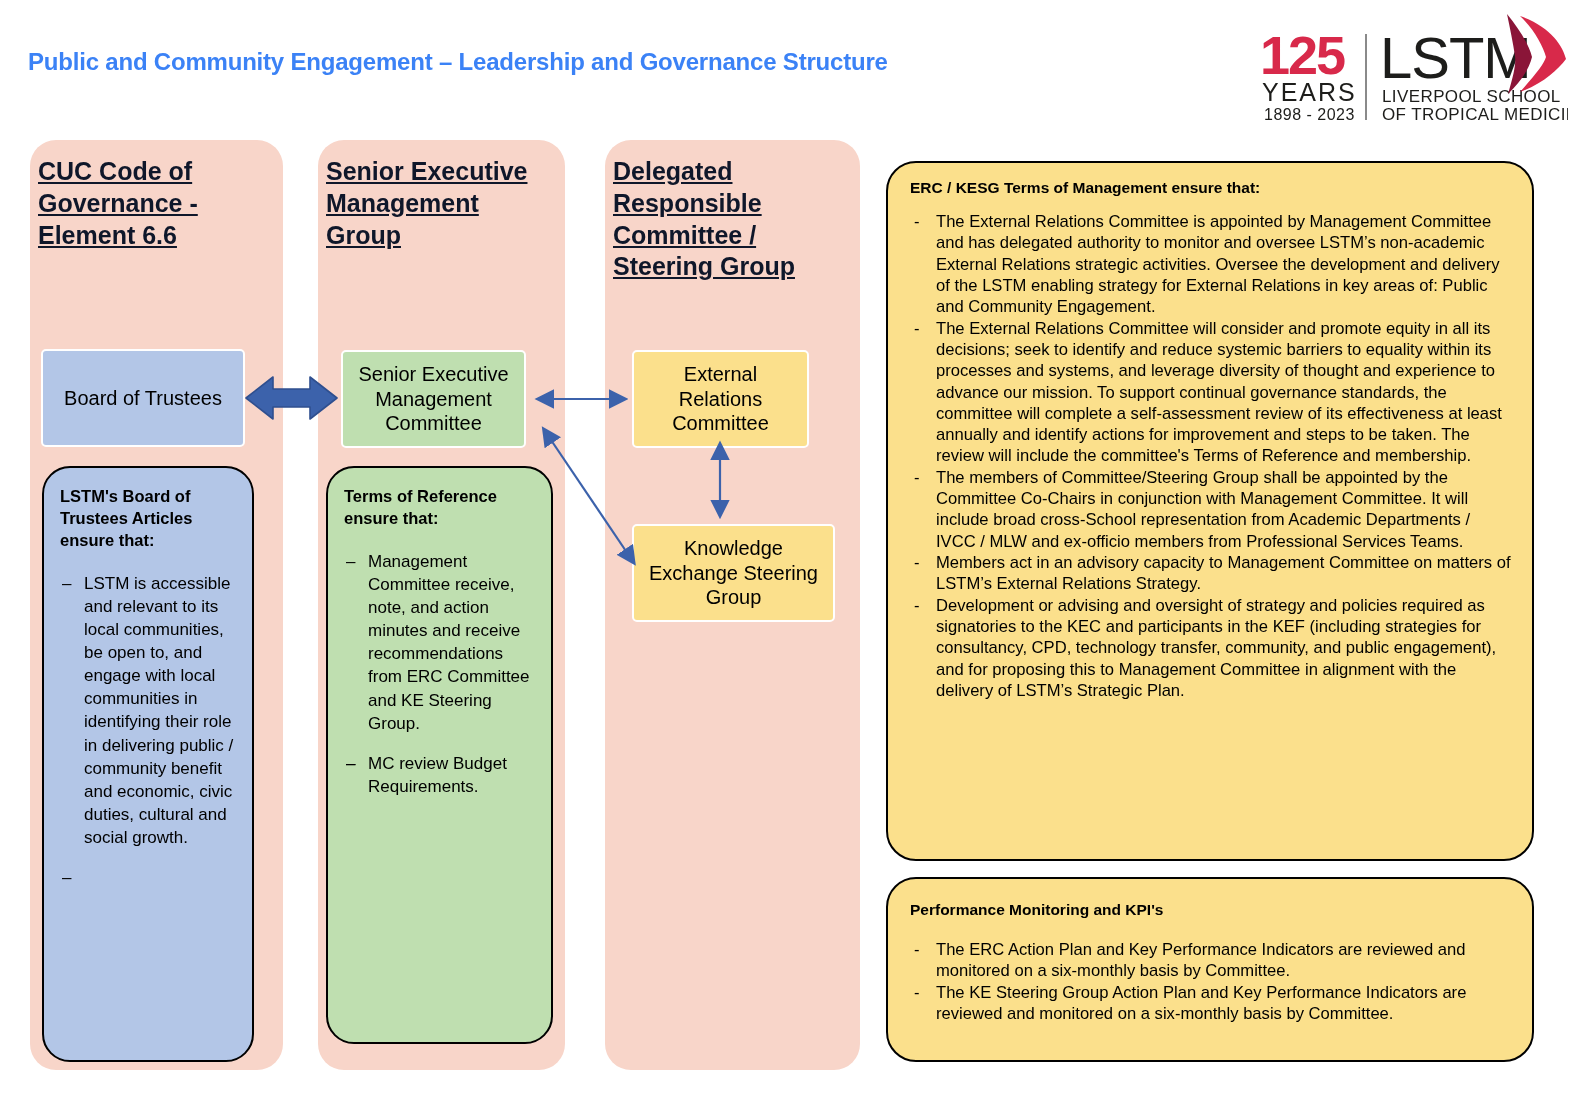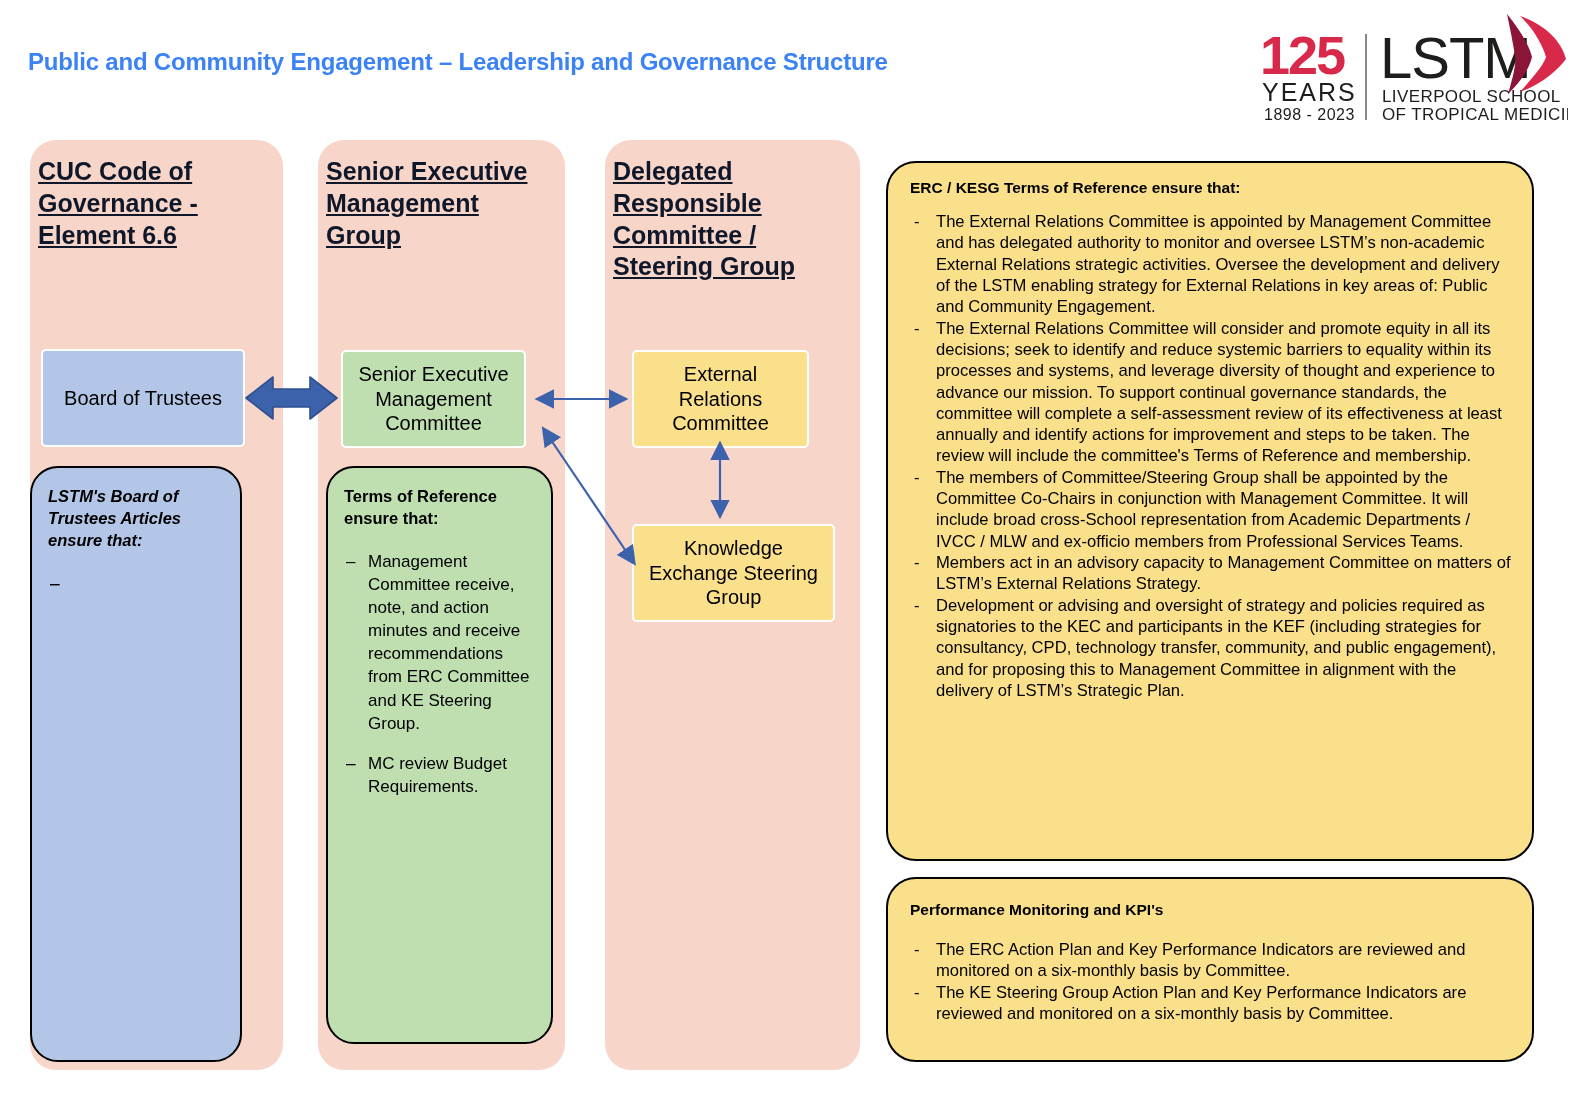--- a/index.html
+++ b/index.html
@@ -150,24 +150,24 @@
 </div>
 
 <div class="col-panel" style="left:30px; top:140px; width:253px; height:930px;">
   <div class="col-head">CUC Code of Governance - Element 6.6</div>
 </div>
 
 <div class="node blue" style="left:41px; top:349px; width:204px; height:98px;">
   <span>Board of Trustees</span>
 </div>
 
-<div class="card blue" style="left:30px; top:466px; width:212px; height:596px;font-style:italic;">
+<div class="card blue" style="left:42px; top:466px; width:212px; height:596px;">
   <div class="card-title">LSTM's Board of Trustees Articles ensure that:</div>
   <ul class="bullets">
-    <li><span class="dash">–</span></li>
+    <li><span class="dash">–</span><span>LSTM is accessible and relevant to its local communities, be open to, and engage with local communities in identifying their role in delivering public / community benefit and economic, civic duties, cultural and social growth.</span></li>
     <li><span class="dash">–</span></li>
   </ul>
 </div>
 
 <div class="col-panel" style="left:318px; top:140px; width:247px; height:930px;">
   <div class="col-head">Senior Executive Management Group</div>
 </div>
 
 <div class="node green" style="left:341px; top:350px; width:185px; height:98px;">
   <span>Senior Executive Management Committee</span>
@@ -188,21 +188,21 @@
 
 <div class="node yellow" style="left:632px; top:350px; width:177px; height:98px;">
   <span>External Relations Committee</span>
 </div>
 
 <div class="node yellow" style="left:632px; top:524px; width:203px; height:98px;">
   <span>Knowledge Exchange Steering Group</span>
 </div>
 
 <div class="ypanel" style="left:886px; top:161px; width:648px; height:700px;">
-  <div class="ytitle">ERC / KESG Terms of Reference ensure that:</div>
+  <div class="ytitle">ERC / KESG Terms of Management ensure that:</div>
   <ul class="ylist">
     <li><span class="dash">-</span><span>The External Relations Committee is appointed by Management Committee and has delegated authority to monitor and oversee LSTM’s non-academic External Relations strategic activities. Oversee the development and delivery of the LSTM enabling strategy for External Relations in key areas of: Public and Community Engagement.</span></li>
     <li><span class="dash">-</span><span>The External Relations Committee will consider and promote equity in all its decisions; seek to identify and reduce systemic barriers to equality within its processes and systems, and leverage diversity of thought and experience to advance our mission. To support continual governance standards, the committee will complete a self-assessment review of its effectiveness at least annually and identify actions for improvement and steps to be taken. The review will include the committee's Terms of Reference and membership.</span></li>
     <li><span class="dash">-</span><span>The members of Committee/Steering Group shall be appointed by the Committee Co-Chairs in conjunction with Management Committee. It will include broad cross-School representation from Academic Departments / IVCC / MLW and ex-officio members from Professional Services Teams.</span></li>
     <li><span class="dash">-</span><span>Members act in an advisory capacity to Management Committee on matters of LSTM’s External Relations Strategy.</span></li>
     <li><span class="dash">-</span><span>Development or advising and oversight of strategy and policies required as signatories to the KEC and participants in the KEF (including strategies for consultancy, CPD, technology transfer, community, and public engagement), and for proposing this to Management Committee in alignment with the delivery of LSTM’s Strategic Plan.</span></li>
   </ul>
 </div>
 
 <div class="ypanel" style="left:886px; top:877px; width:648px; height:185px; padding-top:22px;">

